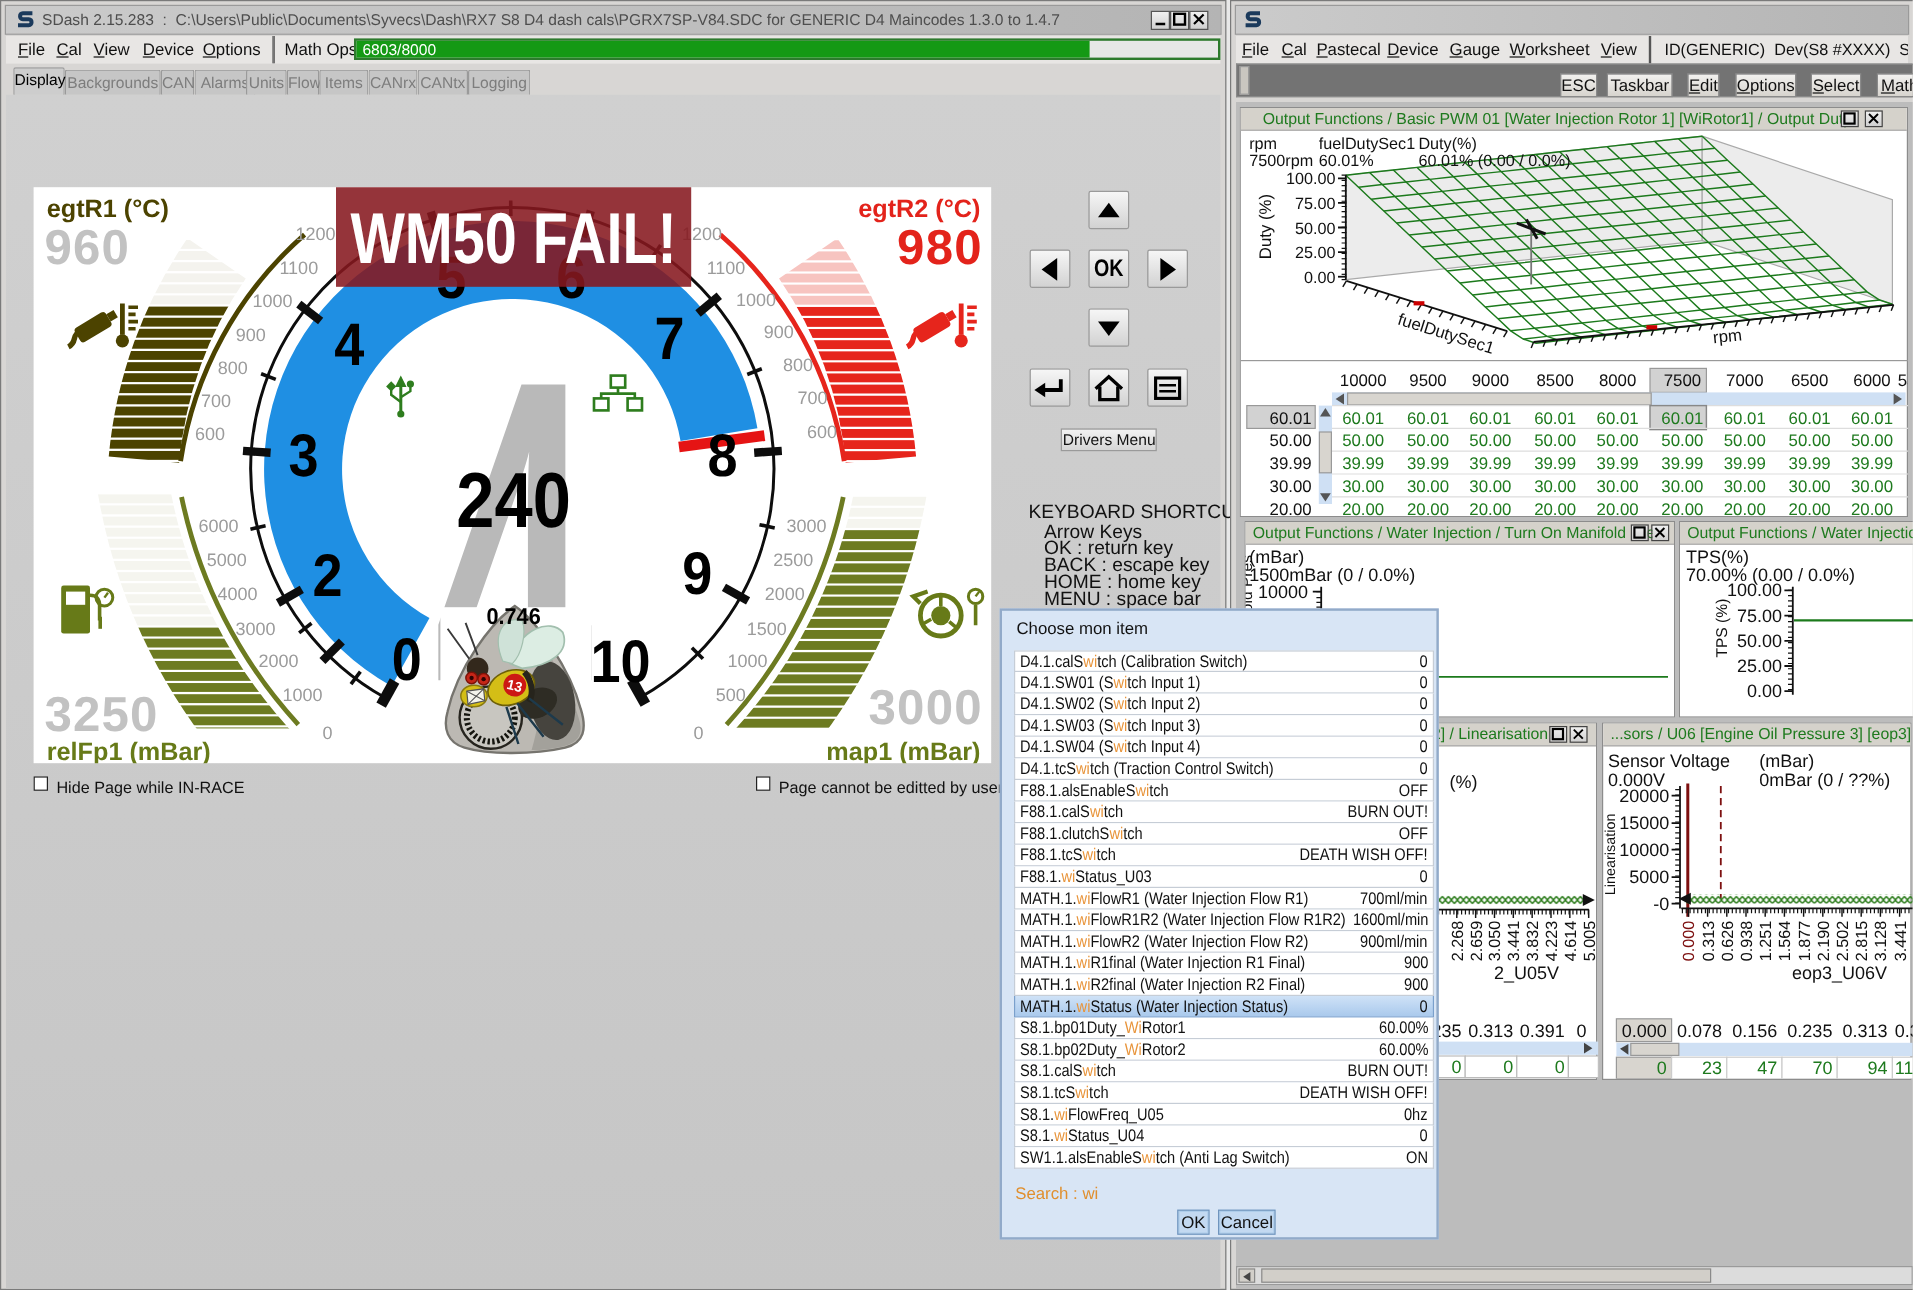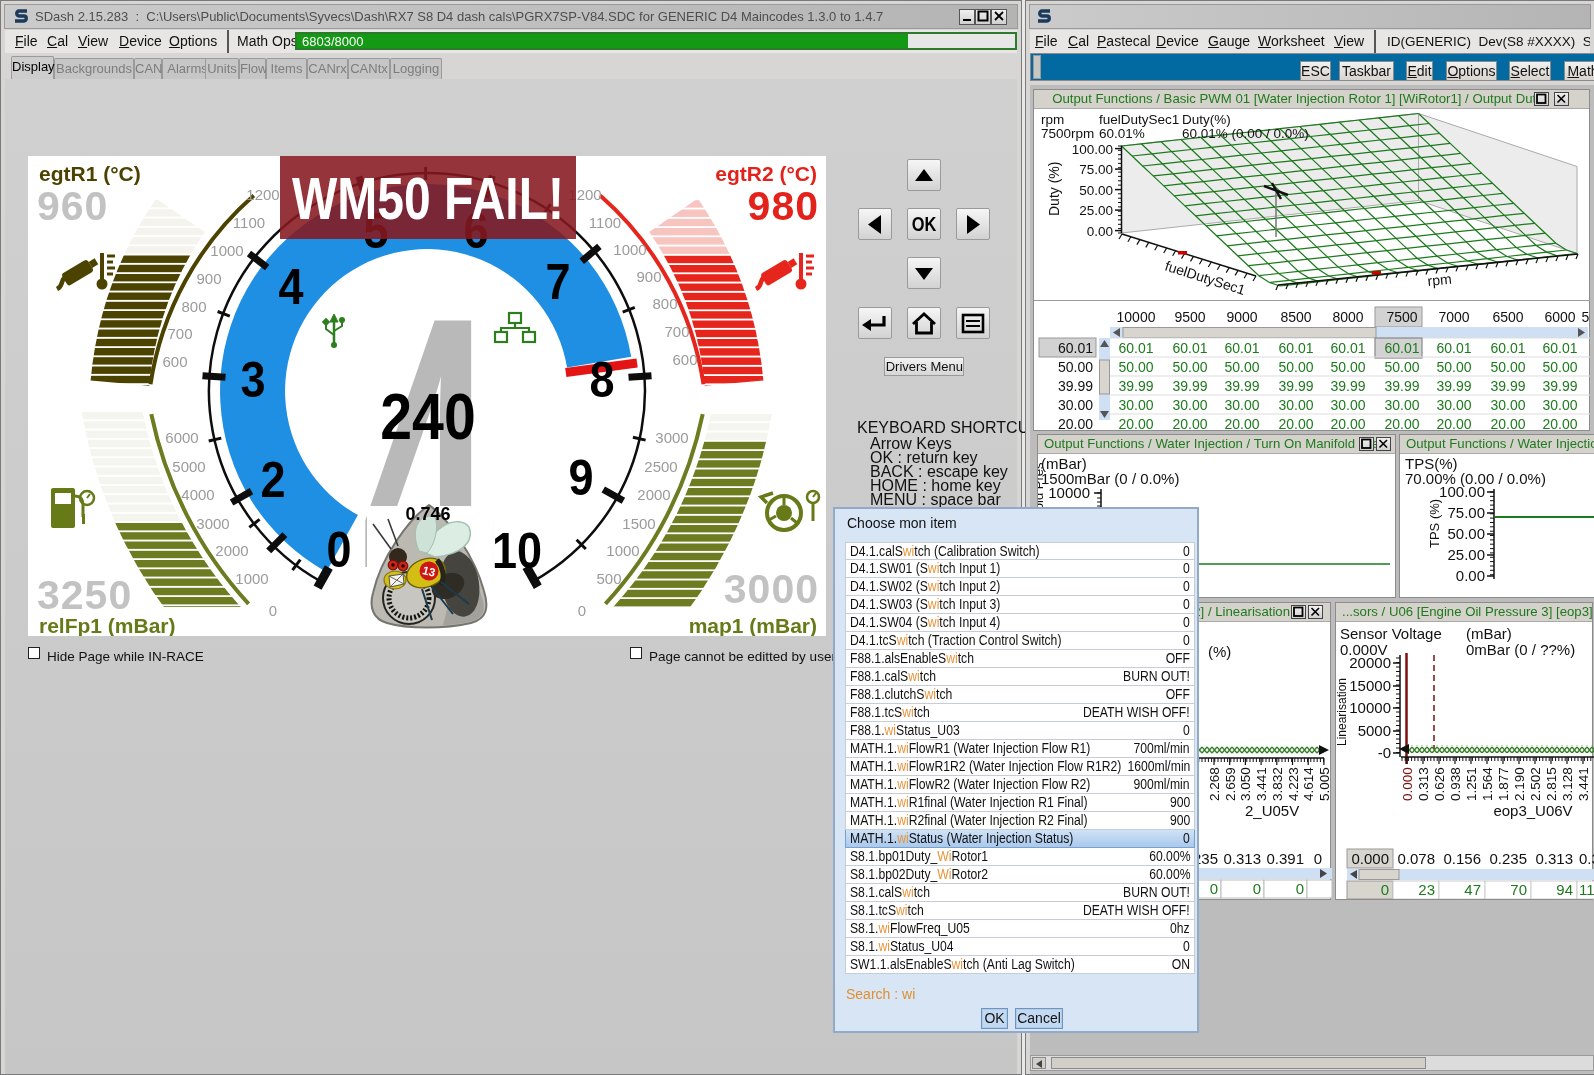--- a/index.html
+++ b/index.html
@@ -30,21 +30,21 @@
 #panel { position:absolute; left:23px; top:77px; width:798px; height:480px; background:#fff; }
 .cb { position:absolute; width:12px; height:12px; border:1.5px solid #222; background:#fff; }
 .cbl { position:absolute; font-size:13.5px; color:#111; }
 .gbtn { position:absolute; width:34px; height:32px; background:linear-gradient(#f6f6f6,#d2d2d2);
   border:1px solid #9a9a9a; border-radius:2px; }
 .kbd { position:absolute; font-size:16px; color:#111; white-space:nowrap; }
 #drvbtn { position:absolute; left:883px; top:356px; width:80px; height:19px; background:linear-gradient(#f2f2f2,#d6d6d6);
   border:1px solid #9a9a9a; font-size:13px; text-align:right; line-height:17px; color:#111; }
 
 #scal { left:1025px; top:0; width:569px; height:1075px; border-right:none; }
-#toolbar { position:absolute; left:4px; top:52px; right:0; height:28px; background:#0369a1;
+#toolbar { position:absolute; left:4px; top:52px; right:0; height:28px; background:#737373;
   border:1px solid #8a8a8a; border-right:none; }
 #toolbar .grip { position:absolute; left:2px; top:1px; width:8px; height:24px; background:#c9c6c0; border:1px solid #9a9a9a; }
 .tbtn { position:absolute; top:7px; height:20px; background:linear-gradient(#f2f1ef,#d7d4ce); border:1px solid #8a8a8a;
   font-size:14px; text-align:center; color:#111; line-height:18px; }
 #mdi { position:absolute; left:4px; top:84px; right:0; bottom:0; background:#bcbcbc;text-align:center; }
 .mwin { position:absolute; background:#fff; border:1px solid #8c8c8c; }
 .mtitle { position:absolute; left:0; right:0; top:0; height:19px; background:#d5d2cb; color:#1e7a1e;
   font-size:13.2px; line-height:18px; padding-left:6px; padding-right:34px; white-space:nowrap; overflow:hidden; border-bottom:1px solid #aaa; }
 .wbtn { position:absolute; top:2px; width:15px; height:14px; background:linear-gradient(#f0f0f0,#d0d0d0);
   border:1px solid #444; font-size:9px; line-height:12px; text-align:center; font-weight:bold; color:#000; }

